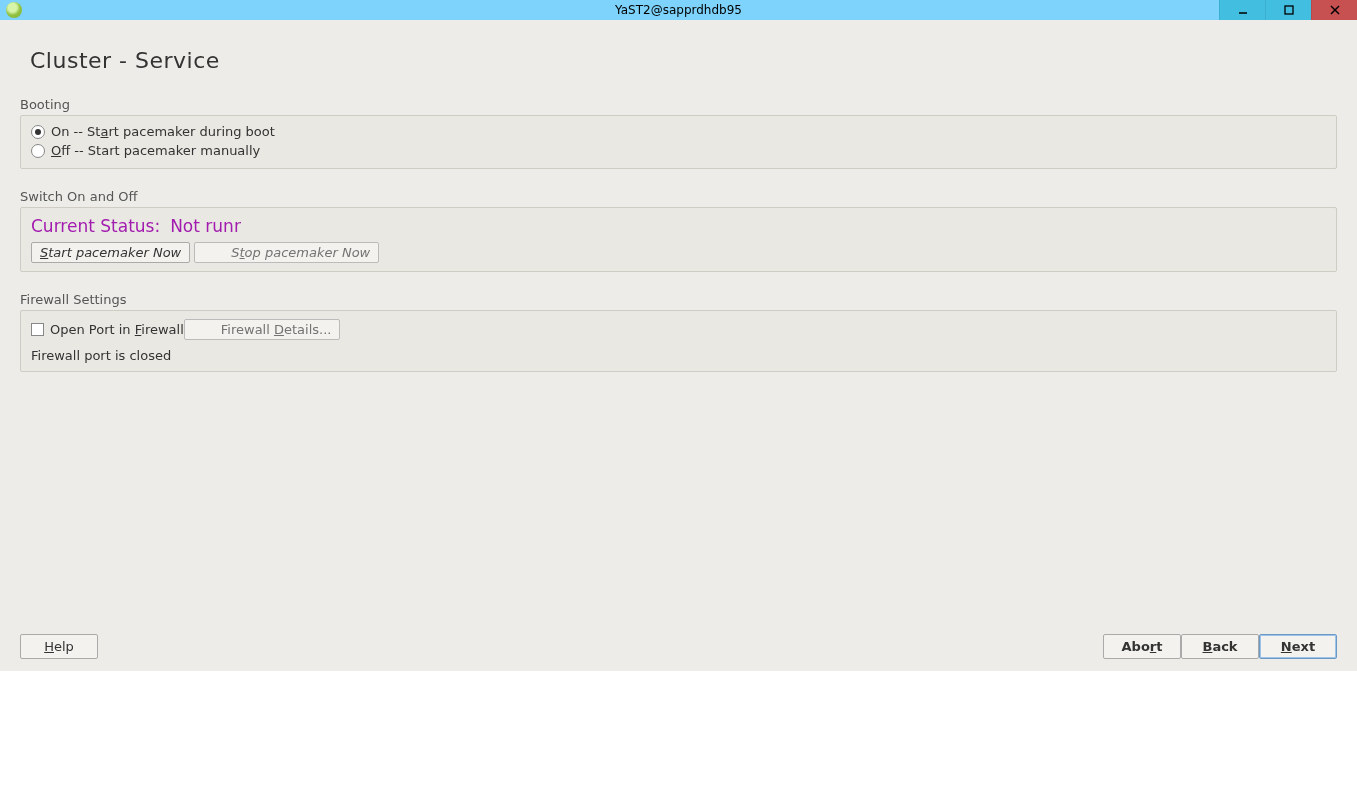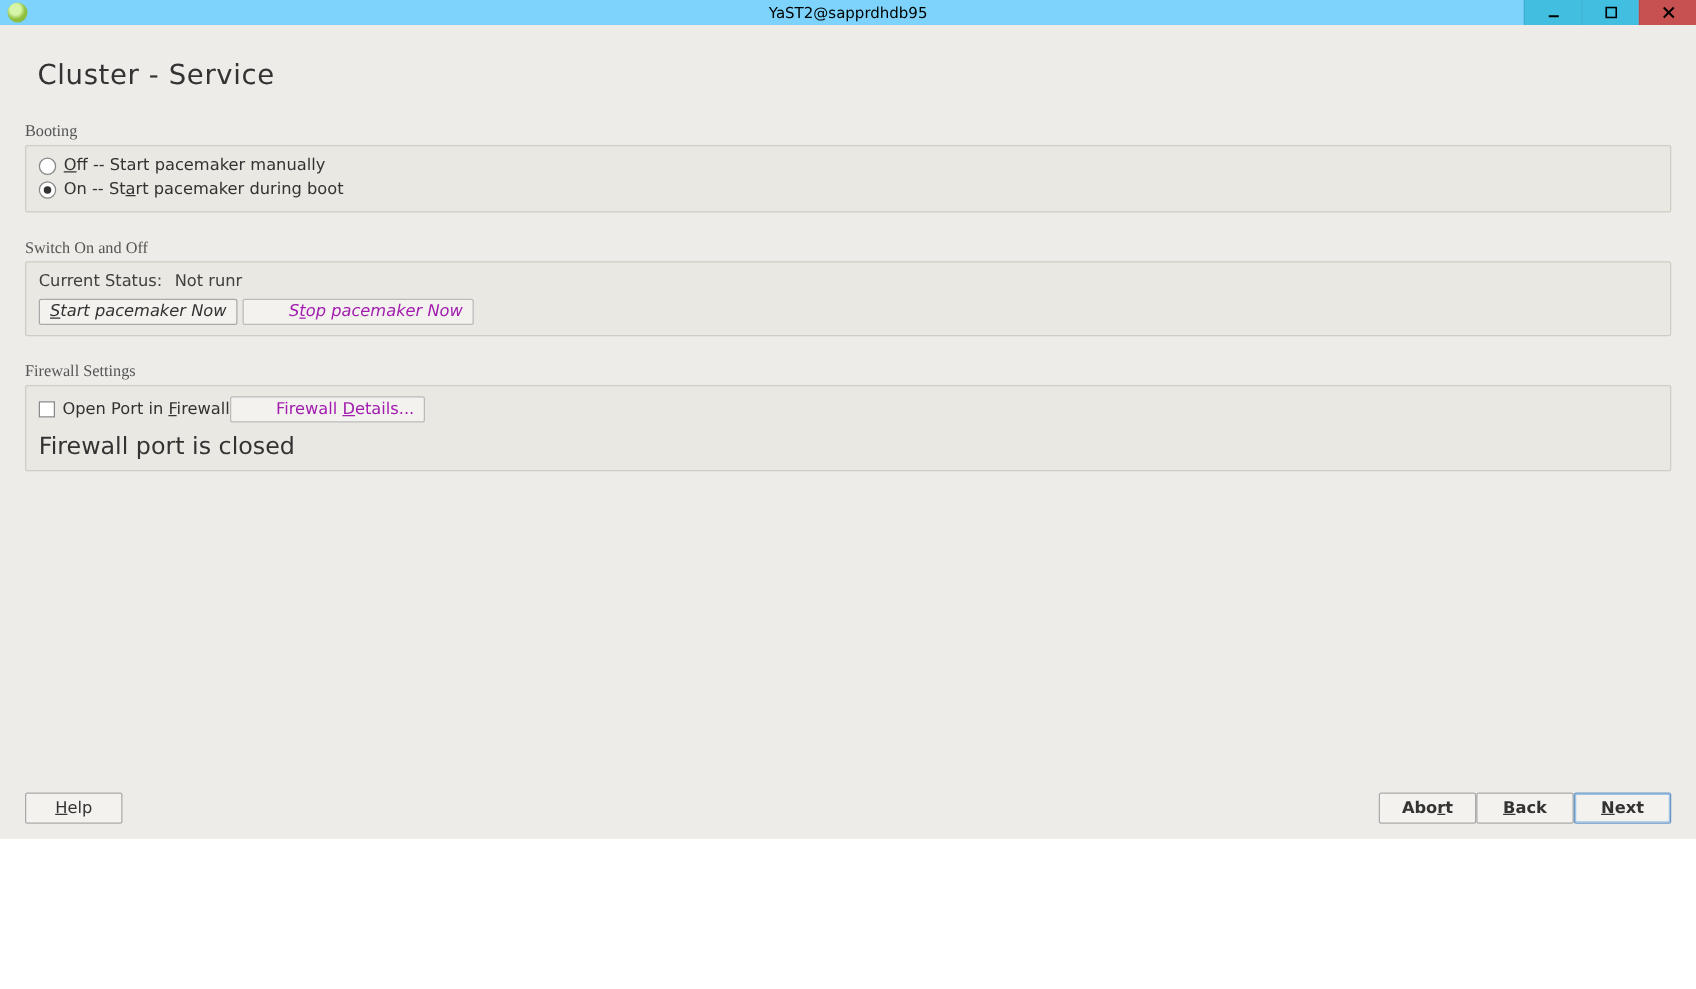--- a/index.html
+++ b/index.html
@@ -18,45 +18,45 @@
   .tb-btn {
     width: 46px; height: 20px; display: flex; align-items: center; justify-content: center;
     background: #42bee0; border-left: 1px solid rgba(0,0,0,0.08);
   }
   .tb-btn.close { background: #c75050; }
   .tb-btn svg { display: block; }
 
   .app { background: #edece8; width: 1357px; height: 651px; padding: 18px 20px 12px 20px; display: flex; flex-direction: column; }
   .page-title { font-size: 22px; color: #333; font-weight: 400; letter-spacing: 0.5px; margin: 10px 0 20px 10px; }
 
-  .section-label { font-size: 13px; color: #555; margin: 4px 0 3px 0; font-family: Liberation Serif, serif; }
+  .section-label { font-size: 13px; color: #555; margin: 4px 0 3px 0; }
   .groupbox {
     border: 1px solid #cfccc4; background: #eae8e3; border-radius: 2px;
     padding: 6px 10px 8px 10px; margin-bottom: 16px;
   }
   .radio-row, .check-row { display: flex; align-items: center; gap: 6px; font-size: 13px; color: #333; padding: 2px 0; }
   .radio {
     width: 14px; height: 14px; border-radius: 50%; border: 1px solid #888; background: #fff;
     display: inline-flex; align-items: center; justify-content: center;
   }
   .radio.selected::after { content: ""; width: 6px; height: 6px; border-radius: 50%; background: #333; }
   .checkbox {
     width: 13px; height: 13px; border: 1px solid #888; background: #fff; display: inline-block;
   }
 
-  .status-row { display: flex; gap: 10px; font-size: 13px; color: #404040; padding: 2px 0 6px 0; }
+  .status-row { display: flex; gap: 10px; font-size: 17px; color: #a21caf; padding: 2px 0 6px 0; }
   .btn {
     font-size: 13px; color: #333; background: #f3f2ee; border: 1px solid #aaa;
     border-radius: 2px; padding: 2px 8px; cursor: pointer; display: inline-block;
   }
-  .btn.disabled { color: #a21caf; border-color: #bbb; cursor: default; padding-left: 36px; }
+  .btn.disabled { color: #737373; border-color: #bbb; cursor: default; padding-left: 36px; }
   .inline-btns { display: flex; gap: 4px; font-style: italic; }
 
   .firewall-row { display: flex; align-items: center; font-size: 13px; padding: 2px 0; }
-  .firewall-status { font-size: 19px; color: #333; padding-top: 6px; }
+  .firewall-status { font-size: 13px; color: #333; padding-top: 6px; }
 
   .footer { margin-top: auto; display: flex; align-items: center; }
   .footer .right { margin-left: auto; display: flex; gap: 0; font-weight: bold; }
   .footer .btn { min-width: 78px; text-align: center; padding: 4px 10px; }
   .footer .btn.primary { border-color: #6a99c8; box-shadow: 0 0 0 1px #9ec3e7 inset; }
 
   .ul-a { text-decoration: underline; text-decoration-thickness: 1px; text-underline-offset: 1px; }
 </style>
 </head>
 <body>
@@ -83,29 +83,29 @@
     </div>
   </div>
 </div>
 
 <div class="app">
   <div class="page-title">Cluster - Service</div>
 
   <div class="section-label">Booting</div>
   <div class="groupbox">
     <label class="radio-row">
+      <span class="radio selected"></span>
+      <span>
+        <span>On -- St</span><span class="ul-a">a</span><span>rt pacemaker during boot</span>
+      </span>
+    </label>
+    <label class="radio-row">
       <span class="radio"></span>
       <span>
         <span class="ul-a">O</span><span>ff -- Start pacemaker manually</span>
-      </span>
-    </label>
-    <label class="radio-row">
-      <span class="radio selected"></span>
-      <span>
-        <span>On -- St</span><span class="ul-a">a</span><span>rt pacemaker during boot</span>
       </span>
     </label>
   </div>
 
   <div class="section-label">Switch On and Off</div>
   <div class="groupbox">
     <div class="status-row">
       <span>Current Status: </span>
       <span>Not runr</span>
     </div>

